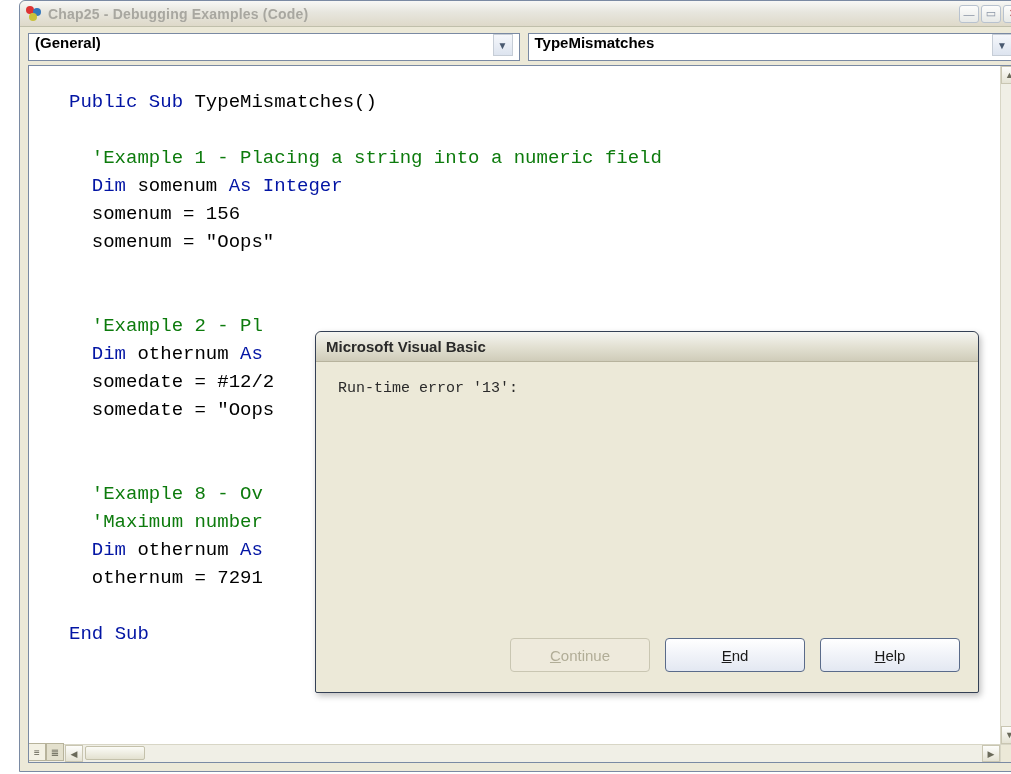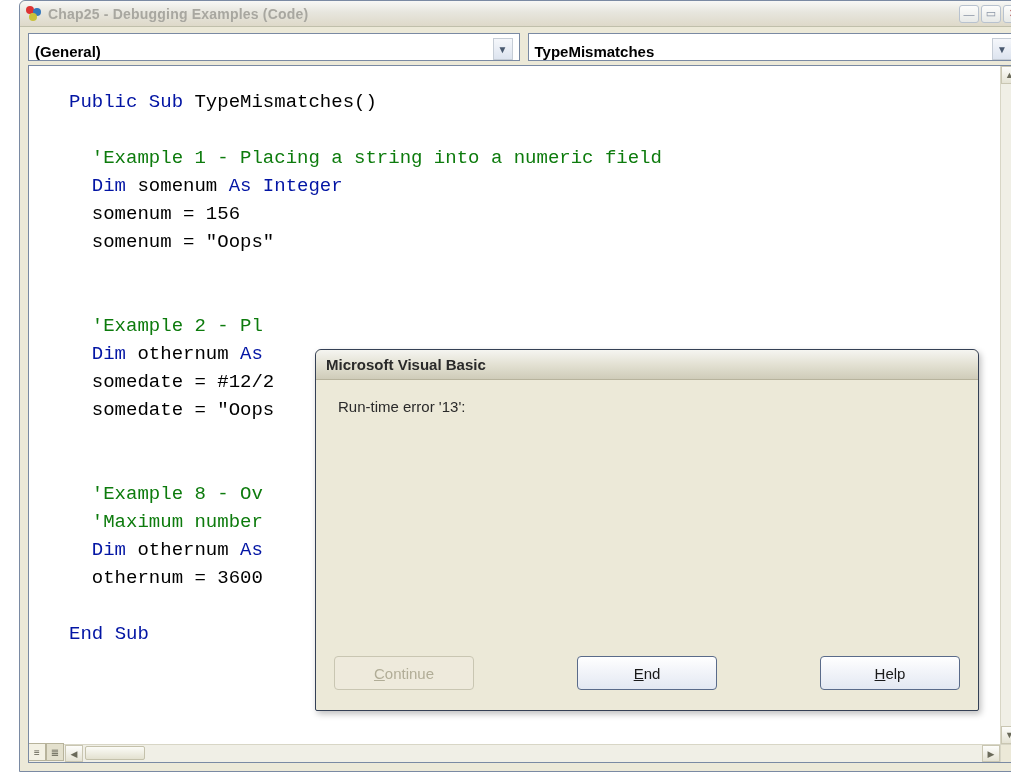--- a/index.html
+++ b/index.html
@@ -46,21 +46,21 @@
   .tb-btn.close { color: #b86a6a; }
 
   .dropdown-row {
     display: flex; gap: 8px; padding: 6px 8px 4px 8px;
     background: #ece9d8;
   }
   .dd {
     flex: 1; height: 28px;
     border: 1px solid #7a8aa3;
     background: #fff;
-    display: flex; align-items: flex-end;
+    display: flex; align-items: flex-start;
     padding: 0 6px;
     font-size: 15px; font-weight: bold;
     color: #000;
     cursor: default;
   }
   .dd span { flex: 1; }
   .dd-arrow {
     width: 20px; height: 22px;
     border: 1px solid #c6cdd6;
     background: linear-gradient(to bottom, #f5f7fb, #dde4ef);
@@ -124,43 +124,43 @@
   }
   .vt {
     width:18px;height:18px;border:1px solid #b7b39b;background:#f3f1e4;
     display:flex;align-items:center;justify-content:center;font-size:10px;color:#5a584a;
   }
   .vt.active{background:#e3e0cd;}
 
   
   .dialog {
     position: absolute;
-    left: 295px; top: 348px;
+    left: 295px; top: 330px;
     width: 664px; height: 362px;
     border: 1px solid #344055;
     border-radius: 6px 6px 2px 2px;
     background: #ece9d8;
     box-shadow: 2px 3px 6px rgba(0,0,0,0.25);
     display:flex;flex-direction:column;
   }
   .dlg-title {
     height: 30px;
     background: linear-gradient(to bottom, #f5f5f1 0%, #e3e1d3 50%, #cfccb9 100%);
     border-bottom: 1px solid #b7b39d;
     border-radius: 6px 6px 0 0;
     display:flex;align-items:center;padding:0 10px;
     font-size:15px;font-weight:bold;color:#2a2a2a;
   }
   .dlg-body {
     flex:1;padding:18px 22px 10px 22px;
-    font-size:15px;color:#2a2a2a;
+    font-size:15px;color:#2a2a2a;font-family:Liberation Mono, monospace;
   }
   .dlg-line { margin-bottom: 20px; }
   .dlg-btns {
-    display:flex;gap:26px;justify-content:space-between;
+    display:flex;gap:15px;justify-content:flex-end;
     padding: 0 18px 20px 18px;
   }
   .dlg-btn {
     width: 140px; height: 34px;
     border: 1px solid #5a6b8a;
     border-radius: 4px;
     background: linear-gradient(to bottom, #ffffff 0%, #f2f4f9 45%, #e3e8f2 100%);
     font-size: 15px; color:#1a1a1a;
     display:flex;align-items:center;justify-content:center;
     cursor:default;
@@ -216,21 +216,21 @@
 
   <span class="cm">'Example 2 - Pl</span>
   <span class="kw">Dim</span><span class="id"> othernum </span><span class="kw">As</span>
   <span class="id">somedate = #12/2</span>
   <span class="id">somedate = "Oops</span>
 
 
   <span class="cm">'Example 8 - Ov</span>
   <span class="cm">'Maximum number</span>
   <span class="kw">Dim</span><span class="id"> othernum </span><span class="kw">As</span>
-  <span class="id">othernum = 3600</span>
+  <span class="id">othernum = 7291</span>
 
 <span class="kw">End</span> <span class="kw">Sub</span></div>
 
     <div class="vscroll">
       <div class="sc-btn">▲</div>
       <div class="sc-track"></div>
       <div class="sc-btn">▼</div>
     </div>
     <div class="hscroll">
       <div class="view-tabs">

